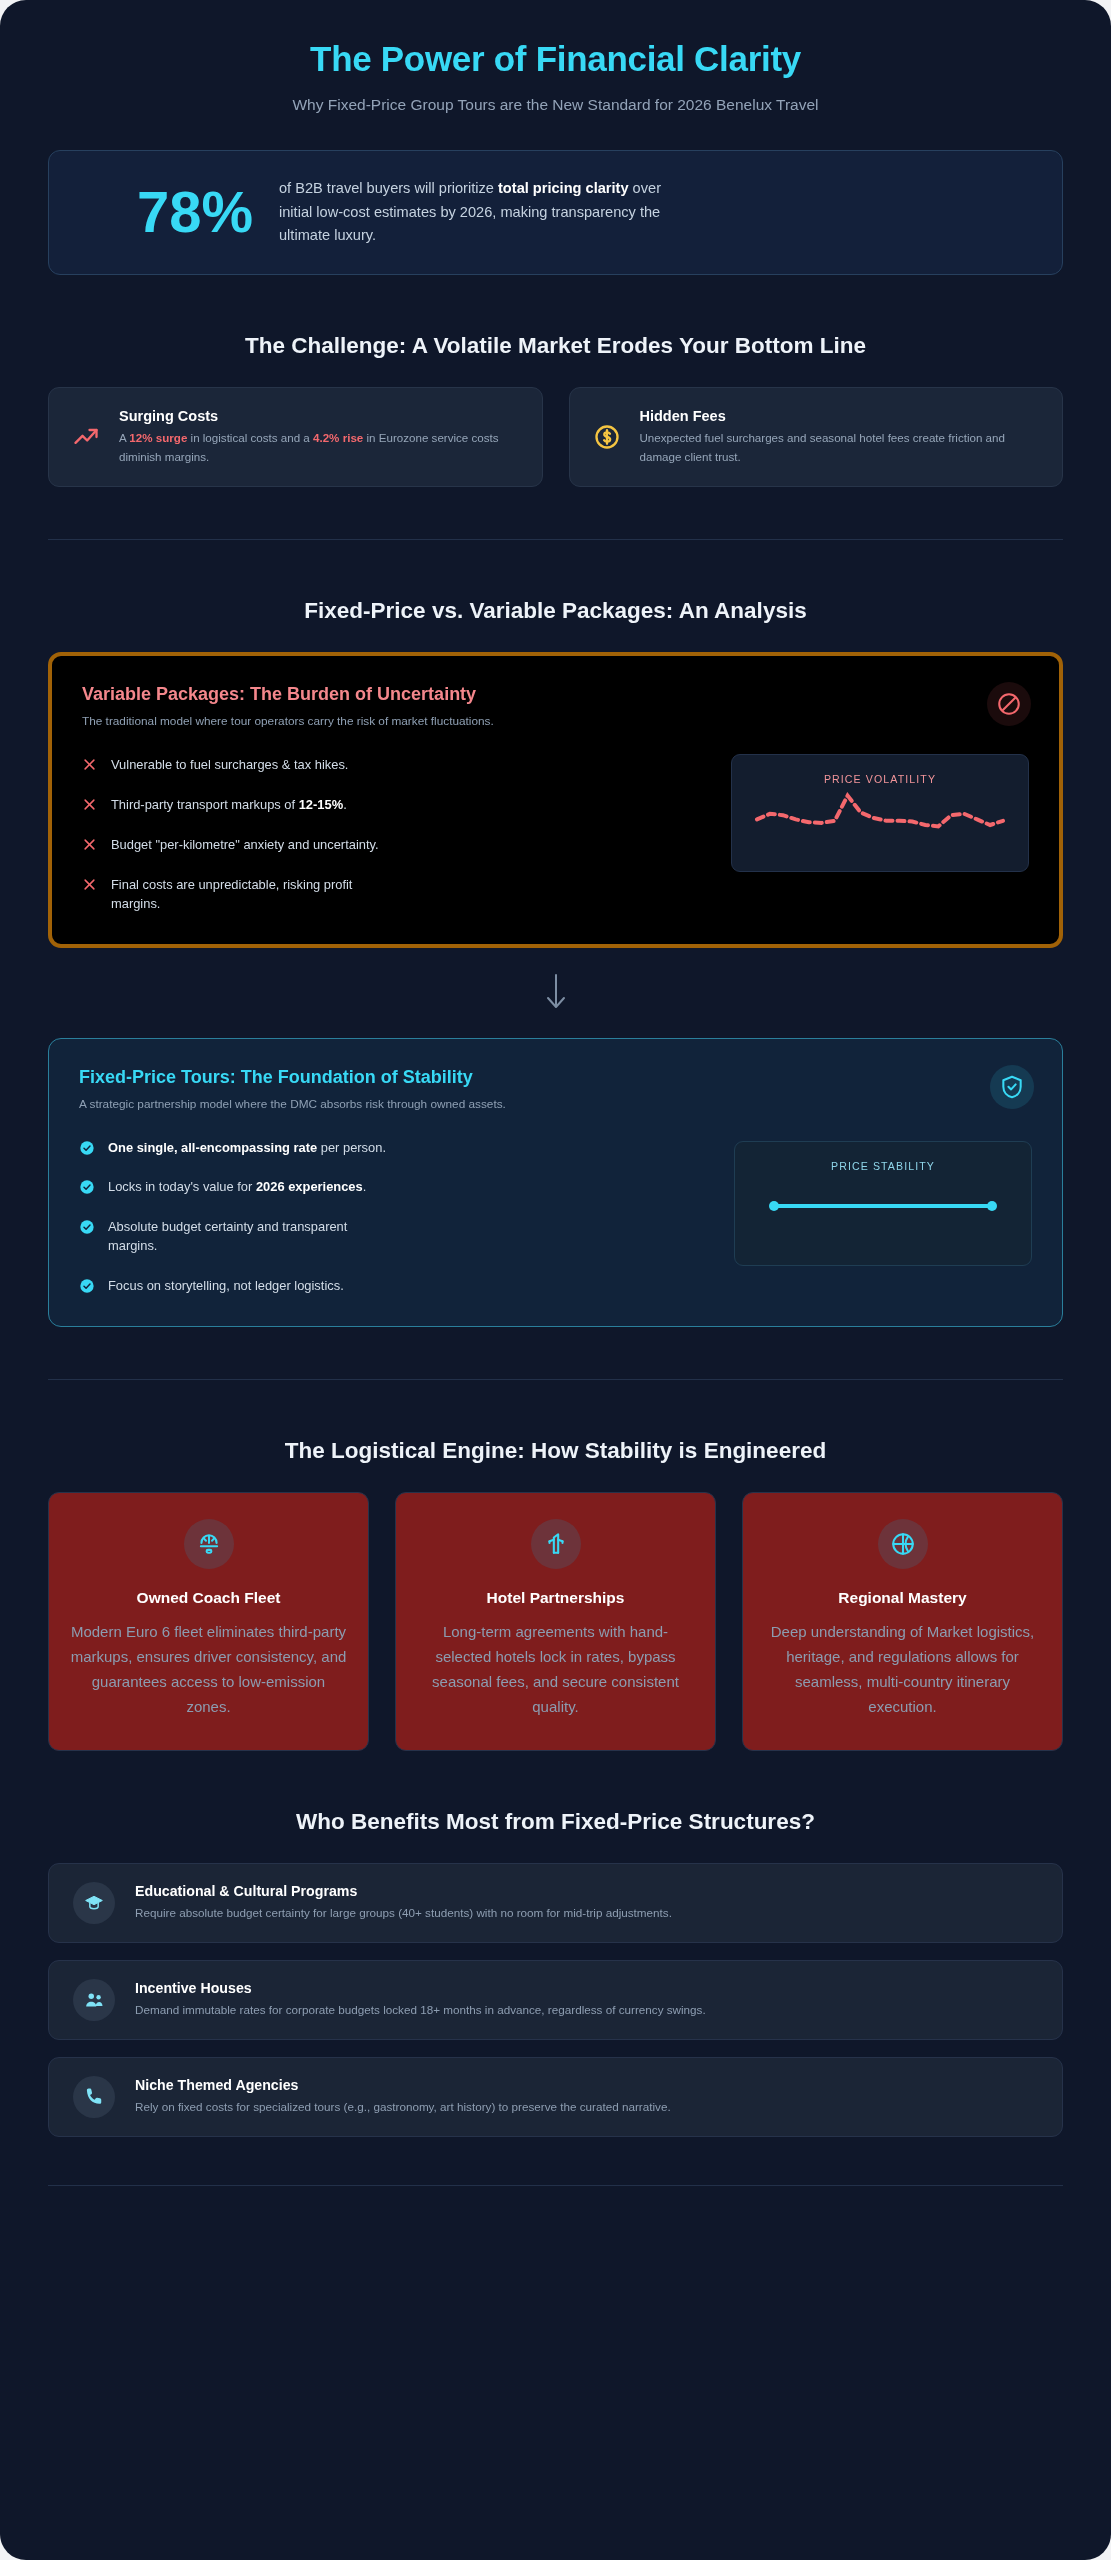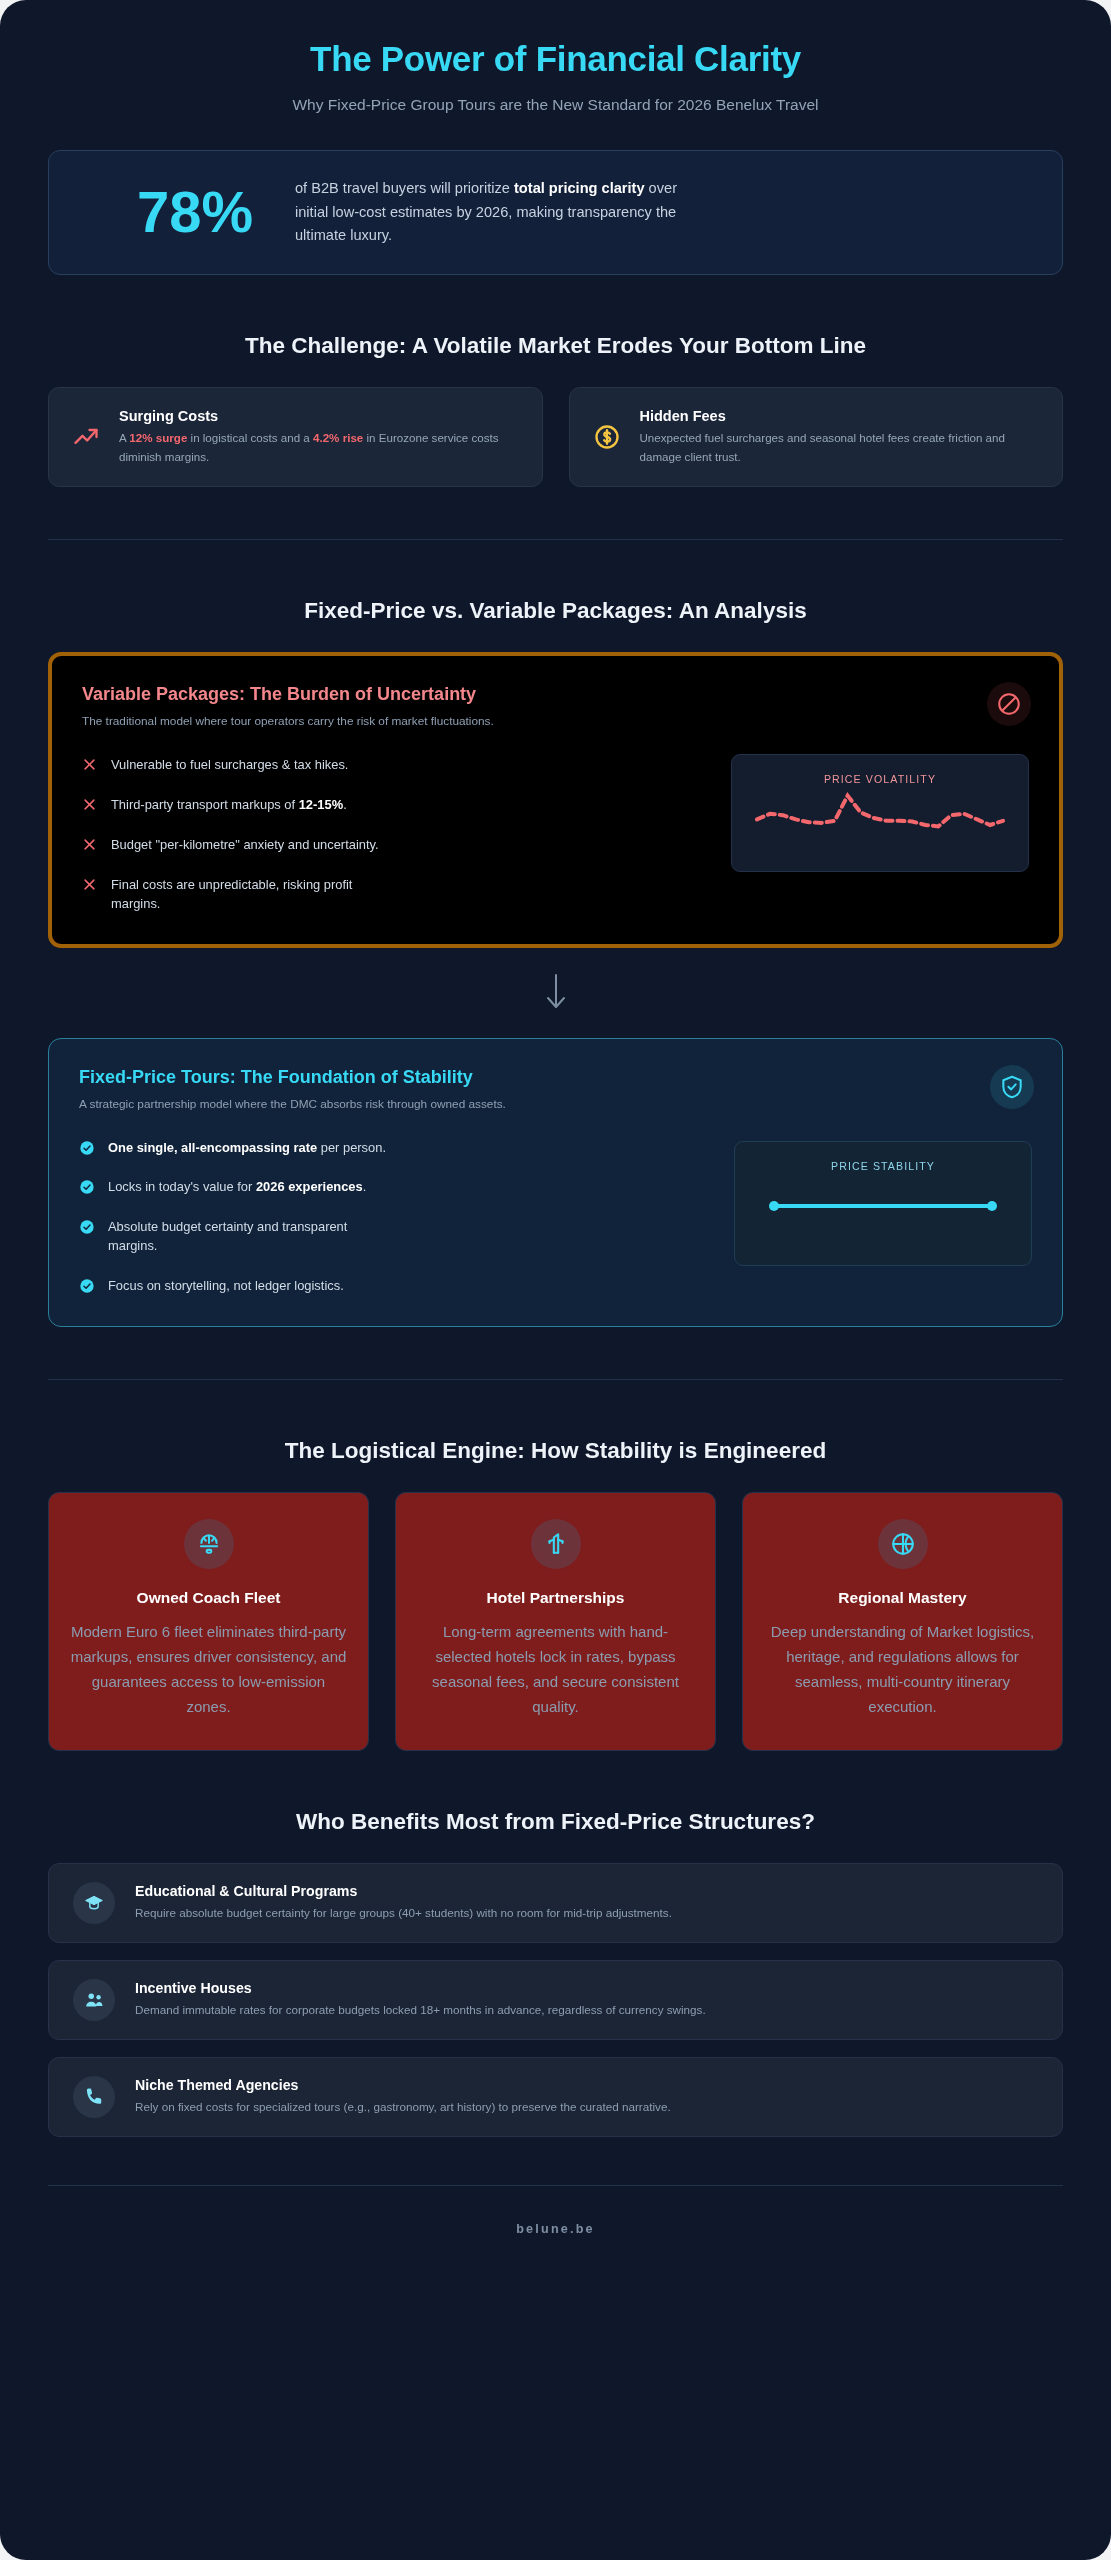--- a/index.html
+++ b/index.html
@@ -37,21 +37,21 @@
 
   
   .stat-card {
     margin: 36px 0 0;
     background: #13203a;
     border: 1px solid #27405e;
     border-radius: 12px;
     padding: 26px 34px;
     display: flex;
     align-items: center;
-    gap: 42px;
+    gap: 26px;
   }
   .stat-number {
     font-size: 58px;
     font-weight: bold;
     color: #38d9f5;
     line-height: 1;
     flex: 0 0 auto;
     min-width: 170px;
     text-align: right;
   }
@@ -521,16 +521,15 @@
           <path d="M6.6 2.8c.9 0 1.6.6 1.8 1.5l.7 3c.2.8-.1 1.6-.8 2l-1.4.9c1.1 2.4 3 4.3 5.4 5.4l.9-1.4c.4-.7 1.2-1 2-.8l3 .7c.9.2 1.5.9 1.5 1.8v2.6c0 1.1-.9 2-2 1.9C9.4 20 3.9 14.5 3.3 4.8c-.1-1.1.8-2 1.9-2z"></path>
         </svg>
       </div>
       <div class="benefit-body">
         <h3>Niche Themed Agencies</h3>
         <p>Rely on fixed costs for specialized tours (e.g., gastronomy, art history) to preserve the curated narrative.</p>
       </div>
     </div>
 
     <div class="footer-div"></div>
-    <div class="footer">belune.be</div>
 
   </div>
 </div>
 
 </body></html>

